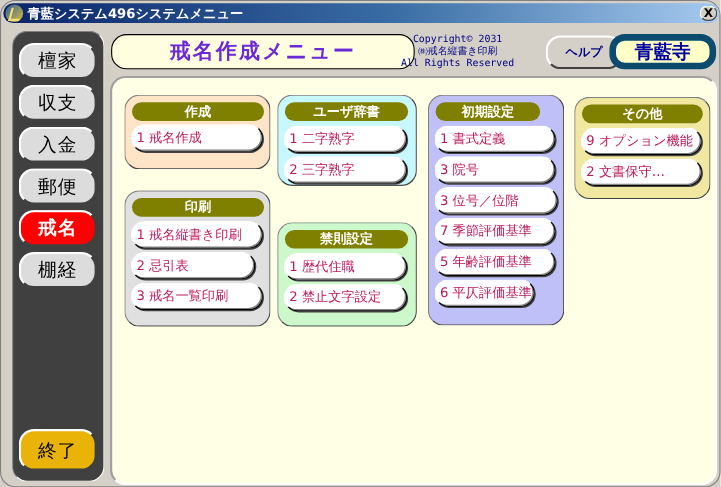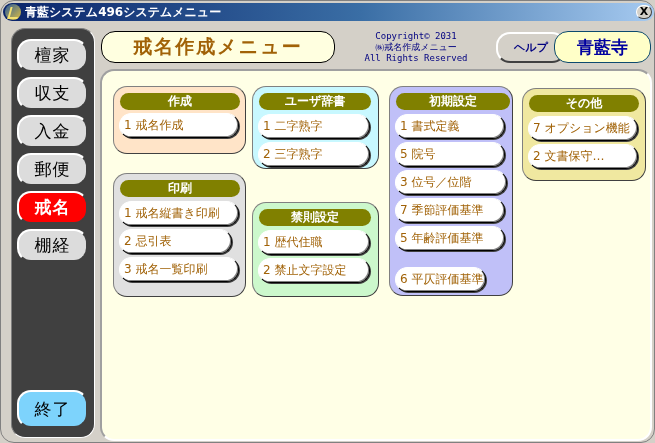--- a/index.html
+++ b/index.html
@@ -7,31 +7,31 @@
   .window { position: absolute; left: 0; top: 0; width: 655px; height: 443px; background: #d4d0c8; border: 1px solid #808080; }
   .titlebar { position: absolute; left: 2px; top: 2px; width: 651px; height: 18px; background: linear-gradient(to right, #0a246a 0%, #3a6ea5 55%, #a6caf0 100%); display: flex; align-items: center; }
   .title-icon { width: 16px; height: 16px; margin-left: 2px; background: linear-gradient(135deg,#2a5a9a,#e0c040); position: relative; }
   .title-icon::after { content: ""; position: absolute; left: 4px; top: 3px; width: 8px; height: 10px; border-left: 2px solid #f4e070; border-bottom: 2px solid #f4e070; transform: skewX(-15deg); }
   .title-text { color: #fff; font-weight: bold; font-size: 12px; margin-left: 4px; letter-spacing: 0px; }
   .close-btn { position: absolute; right: 2px; top: 2px; width: 16px; height: 14px; background: #d4d0c8; border: 1px solid; border-color: #fff #404040 #404040 #fff; font-size: 11px; font-weight: bold; line-height: 12px; text-align: center; color: #000; }
 
   .sidebar { position: absolute; left: 10px; top: 27px; width: 84px; height: 410px; background: #404040; border: 1px solid; border-color: #808080 #ffffff #ffffff #808080; }
   .side-btn { position: absolute; left: 5px; width: 71px; height: 33px; background: #dcdcdc; border: 2px solid; border-color: #ffffff #404040 #404040 #ffffff; font-size: 17px; color: #000; display: flex; align-items: center; justify-content: center; letter-spacing: 1px; }
   .side-btn.active { background: #ff0000; color: #fff; font-weight: bold; }
-  .side-btn.exit { background: #7dd3fc; height: 38px; }
+  .side-btn.exit { background: #eab308; height: 38px; }
 
-  .header-title { position: absolute; left: 100px; top: 30px; width: 234px; height: 32px; background: #ffffe0; border: 1px solid #000; color: #a16207; font-size: 19px; font-weight: bold; display: flex; align-items: center; justify-content: center; letter-spacing: 2px; }
+  .header-title { position: absolute; left: 100px; top: 30px; width: 276px; height: 32px; background: #ffffe0; border: 1px solid #000; color: #6d28d9; font-size: 19px; font-weight: bold; display: flex; align-items: center; justify-content: center; letter-spacing: 2px; }
   .copyright { position: absolute; left: 350px; top: 30px; width: 130px; text-align: center; color: #000080; font-family: "DejaVu Sans Mono", monospace; font-size: 9px; line-height: 11px; }
   .help-btn { position: absolute; left: 495px; top: 31px; width: 70px; height: 31px; background: #d4d0c8; border: 2px solid; border-color: #ffffff #404040 #404040 #ffffff; color: #000080; font-weight: bold; font-size: 11px; display: flex; align-items: center; justify-content: center; }
-  .temple { position: absolute; left: 553px; top: 30px; width: 97px; height: 32px; background: #ffffc8; border: 1px solid #0c4a6e; color: #0000a0; font-size: 17px; font-weight: bold; display: flex; align-items: center; justify-content: center; }
+  .temple { position: absolute; left: 553px; top: 30px; width: 97px; height: 32px; background: #ffffc8; border: 6px solid #0c4a6e; color: #0000a0; font-size: 17px; font-weight: bold; display: flex; align-items: center; justify-content: center; }
 
   .main { position: absolute; left: 99px; top: 68px; width: 552px; height: 372px; background: #ffffe6; border: 2px solid; border-color: #a0a0a0 #ffffff #ffffff #a0a0a0; }
   .group { position: absolute; border: 1px solid; border-color: #808080 #404040 #404040 #808080; padding: 16px; }
   .group-head { position: absolute; left: 6px; top: 6px; height: 17px; background: #808000; color: #fff; font-weight: bold; font-size: 12px; display: flex; align-items: center; justify-content: center; }
-  .item-btn { position: absolute; left: 5px; height: 25px; background: #ffffff; border: 1px solid; border-color: #ffffff #000000 #000000 #ffffff; box-shadow: 1px 1px 0 #404040, inset -1px -1px 0 #808080; font-size: 12px; color: #a16207; display: flex; align-items: center; padding-left: 4px; white-space: nowrap; }
+  .item-btn { position: absolute; left: 5px; height: 25px; background: #ffffff; border: 1px solid; border-color: #ffffff #000000 #000000 #ffffff; box-shadow: 1px 1px 0 #404040, inset -1px -1px 0 #808080; font-size: 12px; color: #be185d; display: flex; align-items: center; padding-left: 4px; white-space: nowrap; }
 </style>
 </head>
 <body>
 
 <div class="window">
   <div class="titlebar">
     <span class="title-icon"></span>
     <span class="title-text">青藍システム496システムメニュー</span>
     <div class="close-btn">X</div>
   </div>
@@ -42,21 +42,21 @@
     <div class="side-btn" style="top:86px">入金</div>
     <div class="side-btn active" style="top:162px">戒名</div>
     <div class="side-btn" style="top:124px">郵便</div>
     <div class="side-btn" style="top:200px">棚経</div>
     <div class="side-btn exit" style="top:361px">終了</div>
   </div>
 
   <div class="header-title">戒名作成メニュー</div>
   <div class="copyright">
     <div>Copyright© 2031</div>
-    <div>㈱戒名作成メニュー</div>
+    <div>㈱戒名縦書き印刷</div>
     <div>All Rights Reserved</div>
   </div>
   <div class="help-btn">ヘルプ</div>
   <div class="temple">青藍寺</div>
 
   <div class="main">
 
     <div class="group" style="left:11px;top:15px;width:133px;height:68px;background:#ffe4c8">
       <div class="group-head" style="width:120px">作成</div>
       <div class="item-btn" style="top:26px;width:120px">1 戒名作成</div>
@@ -75,28 +75,28 @@
       <div class="item-btn" style="top:55px;width:112px">2 三字熟字</div>
     </div>
 
     <div class="group" style="left:150px;top:131px;width:127px;height:95px;background:#ccf8cc">
       <div class="group-head" style="width:112px">禁則設定</div>
       <div class="item-btn" style="top:27px;width:112px">1 歴代住職</div>
       <div class="item-btn" style="top:55px;width:112px">2 禁止文字設定</div>
     </div>
 
     <div class="group" style="left:287px;top:15px;width:124px;height:210px;background:#c0c0f8">
-      <div class="group-head" style="width:114px">初期設定</div>
+      <div class="group-head" style="width:95px">初期設定</div>
       <div class="item-btn" style="top:27px;width:110px">1 書式定義</div>
-      <div class="item-btn" style="top:55px;width:110px">5 院号</div>
+      <div class="item-btn" style="top:55px;width:110px">3 院号</div>
       <div class="item-btn" style="top:83px;width:112px">3 位号／位階</div>
       <div class="item-btn" style="top:111px;width:110px">7 季節評価基準</div>
       <div class="item-btn" style="top:139px;width:110px">5 年齢評価基準</div>
-      <div class="item-btn" style="top:180px;width:91px">6 平仄評価基準</div>
+      <div class="item-btn" style="top:167px;width:91px">6 平仄評価基準</div>
     </div>
 
     <div class="group" style="left:420px;top:17px;width:124px;height:93px;background:#f0e8a0">
       <div class="group-head" style="width:110px">その他</div>
-      <div class="item-btn" style="top:27px;width:110px">7 オプション機能</div>
+      <div class="item-btn" style="top:27px;width:110px">9 オプション機能</div>
       <div class="item-btn" style="top:55px;width:110px">2 文書保守…</div>
     </div>
   </div>
 </div>
 
 </body></html>

